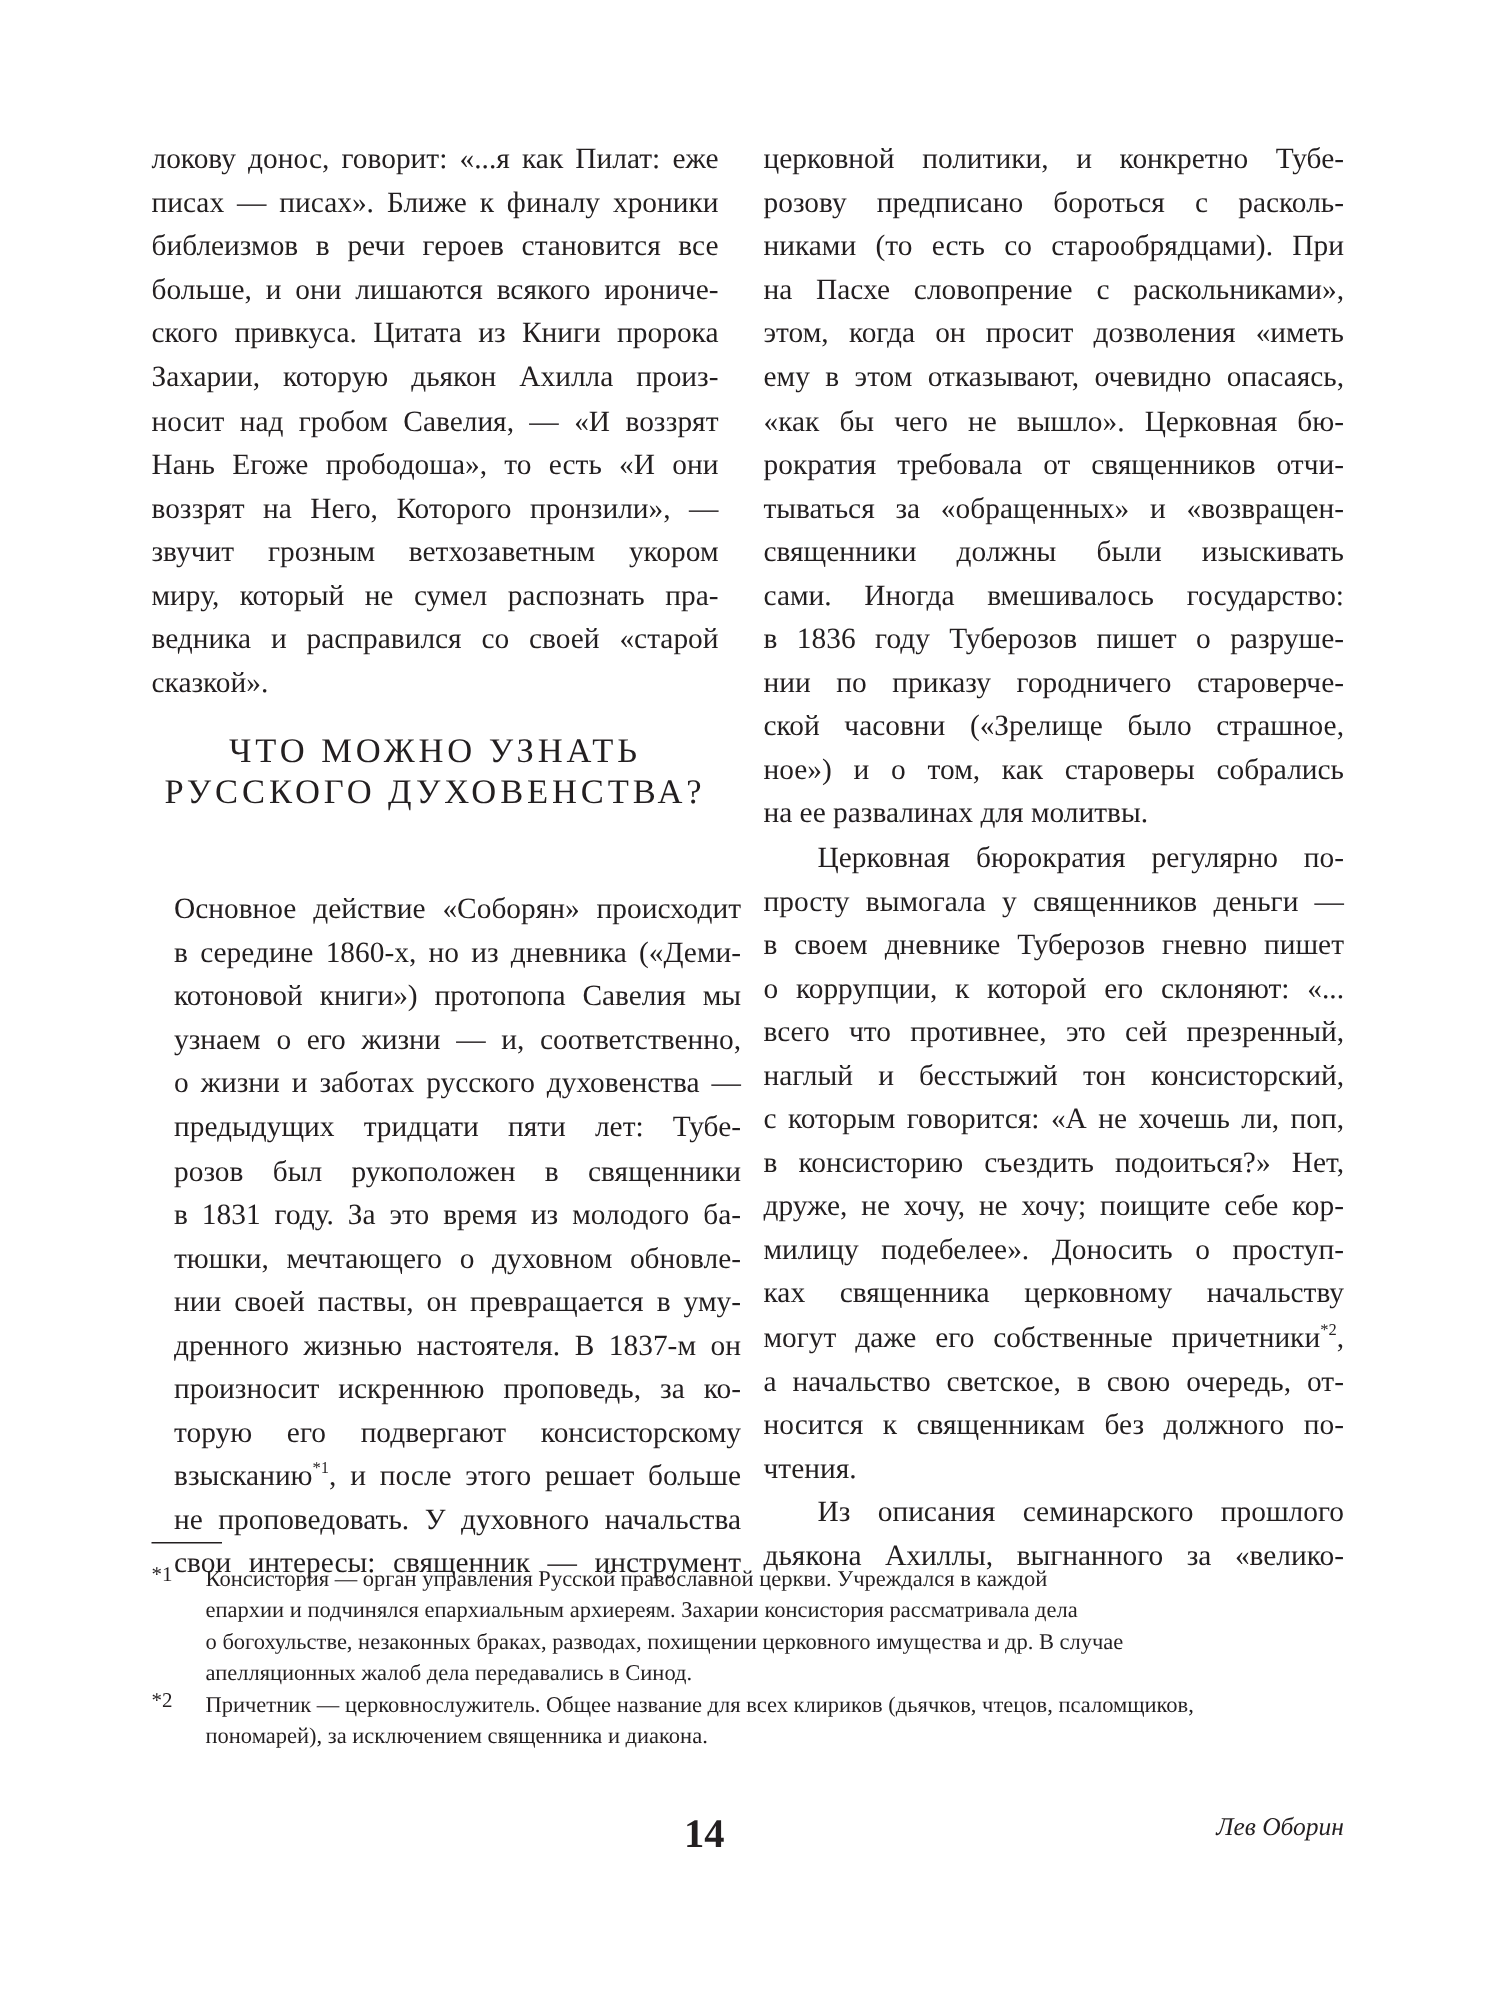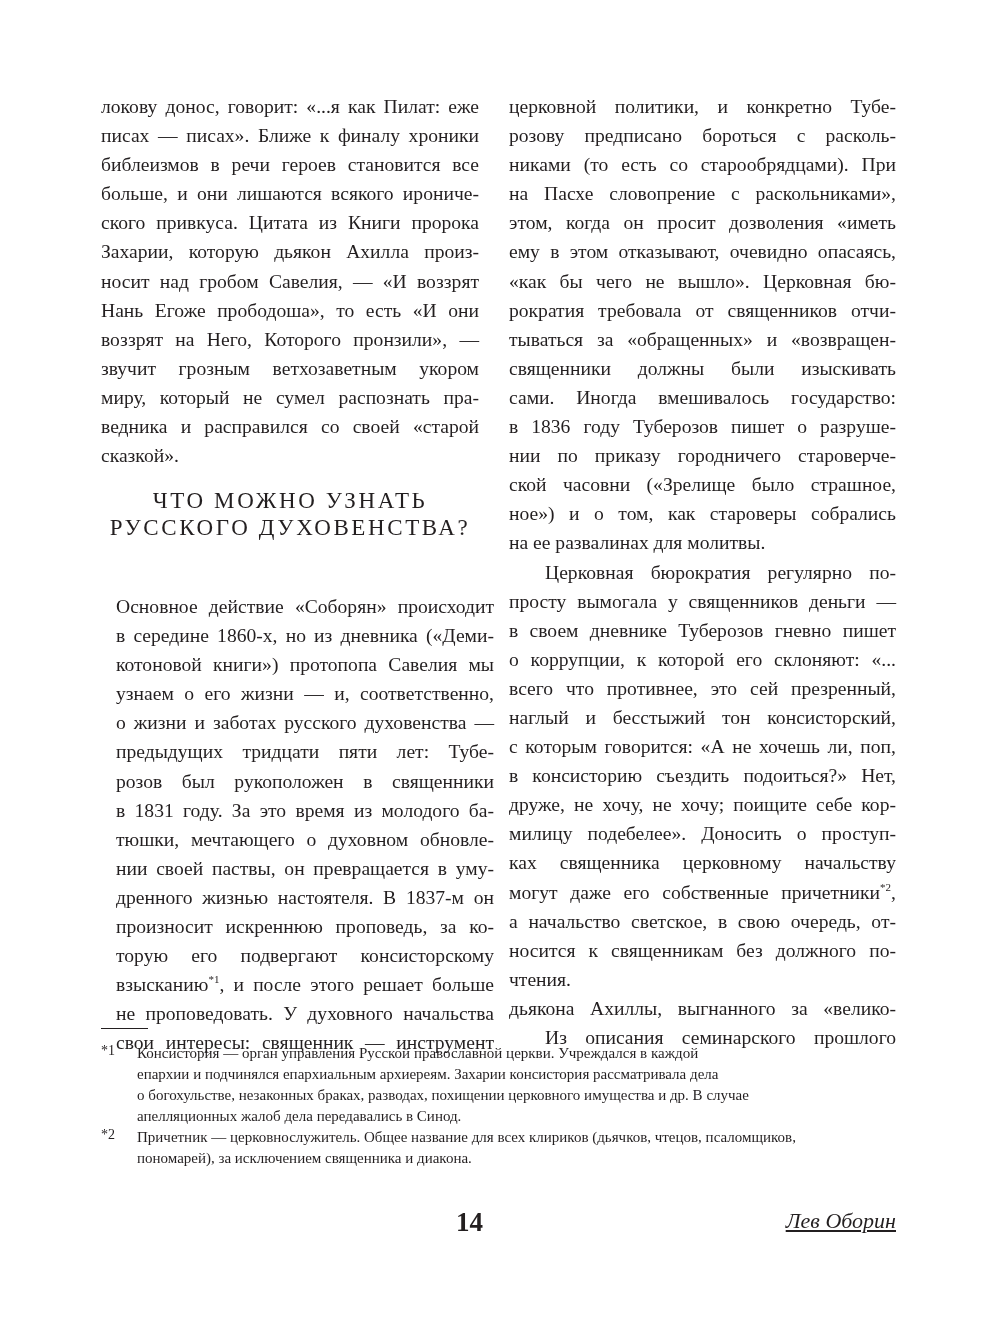--- a/index.html
+++ b/index.html
@@ -15,21 +15,21 @@
     .heading { position: absolute; left: 101px; width: 378px; top: 488px; text-align: center; }
     .heading .hline { display: block; font-size: 23px; letter-spacing: 2.6px; line-height: 26.5px; height: 26.5px; }
     .body2 { position: absolute; left: 101px; width: 378px; top: 592px; margin-left: 15px; }
     sup { font-size: 11px; line-height: 0; vertical-align: 8px; }
     .fn-rule { position: absolute; left: 101px; top: 1028px; width: 47px; height: 1px; background: #231f20; }
     .footnotes { position: absolute; left: 101px; top: 1043px; width: 795px; font-size: 15px; }
     .fn { position: relative; padding-left: 36px; }
     .fn .mark { position: absolute; left: 0; top: 0; font-size: 14px; }
     .fn .fl { display: block; line-height: 21px; height: 21px; white-space: nowrap; }
     .folio { position: absolute; top: 1207px; left: 456px; font-size: 27px; font-weight: bold; }
-    .author { position: absolute; top: 1208px; right: 96px; font-size: 22px; font-style: italic; text-decoration: underline; }
+    .author { position: absolute; top: 1208px; right: 96px; font-size: 17px; font-style: italic; }
   </style>
 </head>
 <body>
 
 <div class="col col-left">
   <span class="line">локову донос, говорит: «...я как Пилат: еже</span>
   <span class="line">писах — писах». Ближе к финалу хроники</span>
   <span class="line">библеизмов в речи героев становится все</span>
   <span class="line">больше, и они лишаются всякого ирониче-</span>
   <span class="line">ского привкуса. Цитата из Книги пророка</span>
@@ -97,22 +97,22 @@
     <span class="line">в консисторию съездить подоиться?» Нет,</span>
     <span class="line">друже, не хочу, не хочу; поищите себе кор-</span>
     <span class="line">милицу подебелее». Доносить о проступ-</span>
     <span class="line">ках священника церковному начальству</span>
     <span class="line"><span>могут даже его собственные причетники</span><sup>*2</sup><span>,</span></span>
     <span class="line">а начальство светское, в свою очередь, от-</span>
     <span class="line">носится к священникам без должного по-</span>
     <span class="line last">чтения.</span>
   </div>
   <div>
+    <span class="line indent">Из описания семинарского прошлого</span>
     <span class="line">дьякона Ахиллы, выгнанного за «велико-</span>
-    <span class="line indent">Из описания семинарского прошлого</span>
   </div>
 </div>
 
 <div class="fn-rule"></div>
 <div class="footnotes">
   <div class="fn">
     <span class="mark">*1</span>
     <span class="fl">Консистория — орган управления Русской православной церкви. Учреждался в каждой</span>
     <span class="fl">епархии и подчинялся епархиальным архиереям. Захарии консистория рассматривала дела</span>
     <span class="fl">о богохульстве, незаконных браках, разводах, похищении церковного имущества и др. В случае</span>

